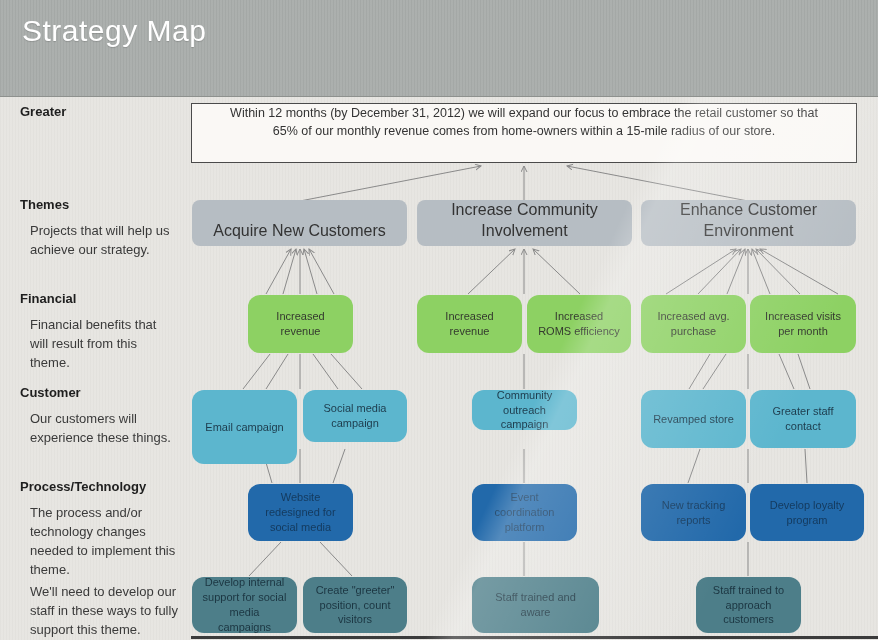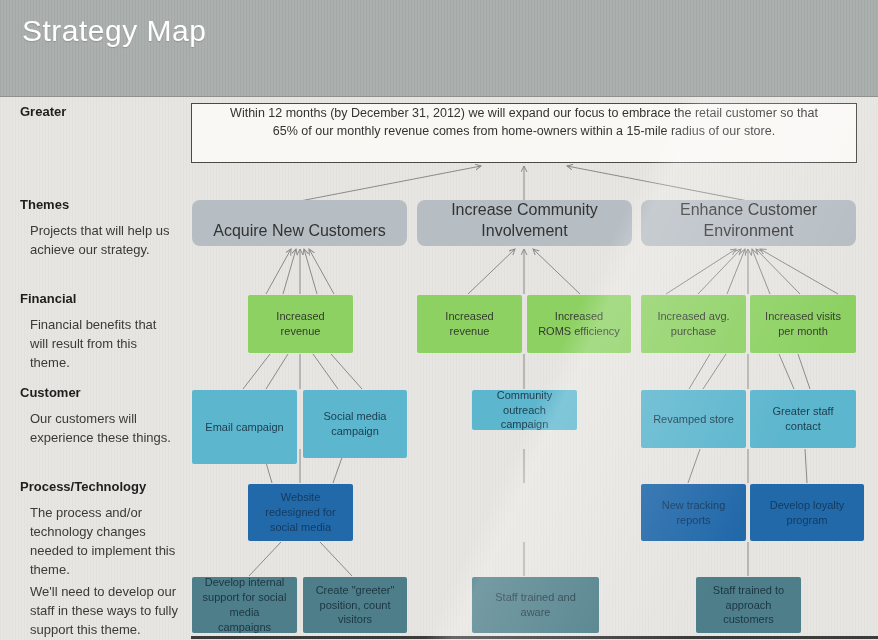--- a/index.html
+++ b/index.html
@@ -35,21 +35,21 @@
   .side-label .ds{font-size:13px;font-weight:normal;color:#3a3a3a;line-height:1.45;margin:10px;}
   
   .strategy-box{
     position:absolute;left:191px;top:103px;width:666px;height:60px;box-sizing:border-box;
     background:#faf8f5;border:1px solid #4a4a4a;
     display:flex;align-items:flex-start;justify-content:center;text-align:center;
     font-size:12.5px;color:#333;padding:0 28px;line-height:1.45;
   }
   
   .node{
-    position:absolute;box-sizing:border-box;border-radius:2px;
+    position:absolute;box-sizing:border-box;border-radius:12px;
     display:flex;align-items:center;justify-content:center;text-align:center;
     font-size:11px;line-height:1.35;padding:4px 10px;
   }
   .node.theme{background:var(--theme-box);color:#333;font-size:16px;border-radius:8px;align-items:flex-end;}
   .node.financial{background:var(--financial-box);color:#343a2e;}
   .node.customer{background:var(--customer-box);color:#1d3b4c;}
   .node.process{background:var(--process-box);color:#143a5e;}
   .node.staff{background:var(--staff-box);color:#1c3642;}
   .baseline-bar{
     position:absolute;left:191px;top:636px;width:687px;height:3px;background:#3b3b3b;
@@ -170,36 +170,39 @@
   <div class="node financial" style="left:641px;top:295px;width:105px;height:58px">
     <span>Increased avg. purchase</span>
   </div>
   <div class="node financial" style="left:750px;top:295px;width:106px;height:58px">
     <span>Increased visits per month</span>
   </div>
 
   <div class="node customer" style="left:192px;top:390px;width:105px;height:74px">
     <span>Email campaign</span>
   </div>
-  <div class="node customer" style="left:303px;top:390px;width:104px;height:68px">
+  <div class="node customer" style="left:303px;top:390px;width:104px;height:52px">
     <span>Social media campaign</span>
   </div>
   <div class="node customer" style="left:472px;top:390px;width:105px;height:40px">
     <span>Community outreach campaign</span>
   </div>
   <div class="node customer" style="left:641px;top:390px;width:105px;height:58px">
     <span>Revamped store</span>
   </div>
   <div class="node customer" style="left:750px;top:390px;width:106px;height:58px">
     <span>Greater staff contact</span>
   </div>
 
   <div class="node process" style="left:248px;top:484px;width:105px;height:57px">
     <span>Website redesigned for social media</span>
   </div>
+  <div class="node process" style="left:472px;top:484px;width:105px;height:57px">
+    <span>Event coordination platform</span>
+  </div>
   <div class="node process" style="left:641px;top:484px;width:105px;height:57px">
     <span>New tracking reports</span>
   </div>
   <div class="node process" style="left:750px;top:484px;width:114px;height:57px">
     <span>Develop loyalty program</span>
   </div>
 
   <div class="node staff" style="left:192px;top:577px;width:105px;height:56px">
     <span>Develop internal support for social media campaigns</span>
   </div>

